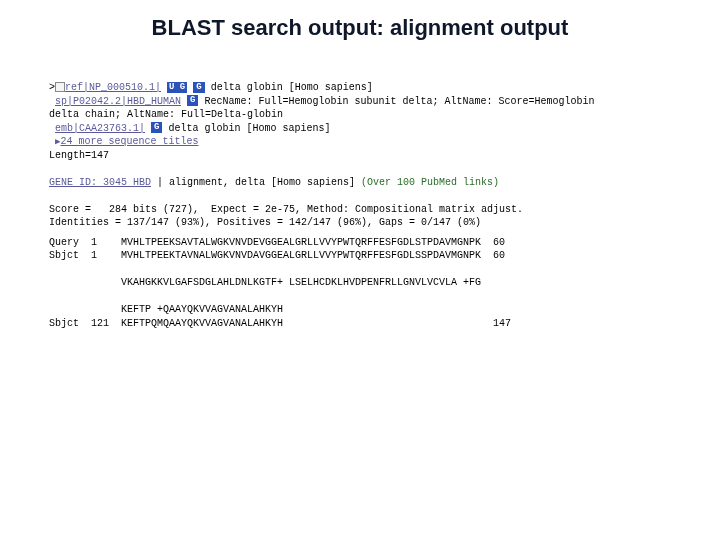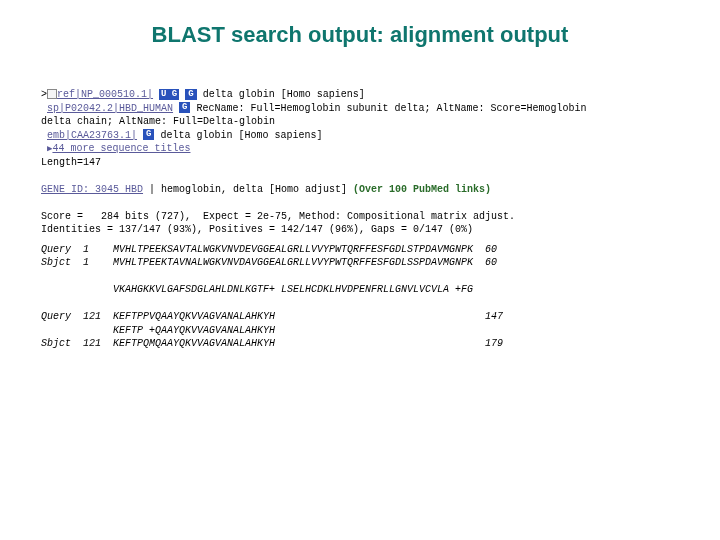--- a/index.html
+++ b/index.html
@@ -8,29 +8,29 @@
     font-family: Arial, sans-serif;
     background: #fff;
     width: 720px;
     height: 540px;
     box-sizing: border-box;
   }
   .title {
     font-size: 22px;
     font-weight: bold;
     text-align: center;
-    margin: 12px 0 40px 110px;
+    margin: 5px 0 40px 110px;
     width: 480px;
-    color: #0f766e;
+    color: #0f172a;
   }
   .content {
     font-family: "Courier New", monospace;
     font-size: 10px;
     line-height: 1.35;
-    margin-left: 31px;
+    margin-left: 39px;
     color: #000;
   }
   .link {
     color: #5a5a9a;
     text-decoration: underline;
   }
   .ug-badge {
     display: inline-block;
     background: #2952bb;
     color: #fff;
@@ -57,62 +57,60 @@
     border: 1px solid #888;
     vertical-align: middle;
     background: #f5f5f5;
   }
   .tri {
     color: #5a5a9a;
     font-size: 9px;
   }
   .pubmed {
     color: #2a6c2a;
-    font-weight: bold;
+    font-weight: normal;
   }
   .row {
     white-space: pre;
   }
   .align-block {
     margin-top: 6px;
-    font-style: italic;
   }
 </style>
 </head>
 <body>
 
 <div class="title">BLAST search output: alignment output</div>
 
 <div class="content">
 
   <div class="row"><span>&gt;</span><span class="checkbox"></span><span class="link">ref|NP_000510.1|</span> <span class="ug-badge">U G</span> <span class="g-badge">G</span><span> delta globin [Homo sapiens]</span></div>
 
   <div class="row"> <span class="link">sp|P02042.2|HBD_HUMAN</span> <span class="g-badge">G</span><span> RecName: Full=Hemoglobin subunit delta; AltName: Score=Hemoglobin</span></div>
 
   <div class="row">delta chain; AltName: Full=Delta-globin</div>
 
   <div class="row"> <span class="link">emb|CAA23763.1|</span> <span class="g-badge">G</span><span> delta globin [Homo sapiens]</span></div>
 
-  <div class="row"> <span class="tri">▶</span><span class="link">44 more sequence titles</span></div>
+  <div class="row"> <span class="tri">▶</span><span class="link">24 more sequence titles</span></div>
 
   <div class="row">Length=147</div>
 
   <div class="row">&nbsp;</div>
 
-  <div class="row"><span class="link">GENE ID: 3045 HBD</span><span> | hemoglobin, delta [Homo adjust] </span><span class="pubmed">(Over 100 PubMed links)</span></div>
+  <div class="row"><span class="link">GENE ID: 3045 HBD</span><span> | alignment, delta [Homo sapiens] </span><span class="pubmed">(Over 100 PubMed links)</span></div>
 
   <div class="row">&nbsp;</div>
 
   <div class="row">Score =   284 bits (727),  Expect = 2e-75, Method: Compositional matrix adjust.</div>
   <div class="row">Identities = 137/147 (93%), Positives = 142/147 (96%), Gaps = 0/147 (0%)</div>
 
   <div class="align-block" id="align">
       <div class="row">Query  1    MVHLTPEEKSAVTALWGKVNVDEVGGEALGRLLVVYPWTQRFFESFGDLSTPDAVMGNPK  60</div>
       <div class="row">Sbjct  1    MVHLTPEEKTAVNALWGKVNVDAVGGEALGRLLVVYPWTQRFFESFGDLSSPDAVMGNPK  60</div>
       <div class="row">&nbsp;</div>
       <div class="row">            VKAHGKKVLGAFSDGLAHLDNLKGTF+ LSELHCDKLHVDPENFRLLGNVLVCVLA +FG  </div>
       <div class="row">&nbsp;</div>
-      <div class="row">Query  121  KEFTPPVQAAYQKVVAGVANALAHKYH                                   147</div>
       <div class="row">            KEFTP +QAAYQKVVAGVANALAHKYH                                   </div>
-      <div class="row">Sbjct  121  KEFTPQMQAAYQKVVAGVANALAHKYH                                   179</div>
+      <div class="row">Sbjct  121  KEFTPQMQAAYQKVVAGVANALAHKYH                                   147</div>
     </div>
 
 </div>
 
 </body></html>

